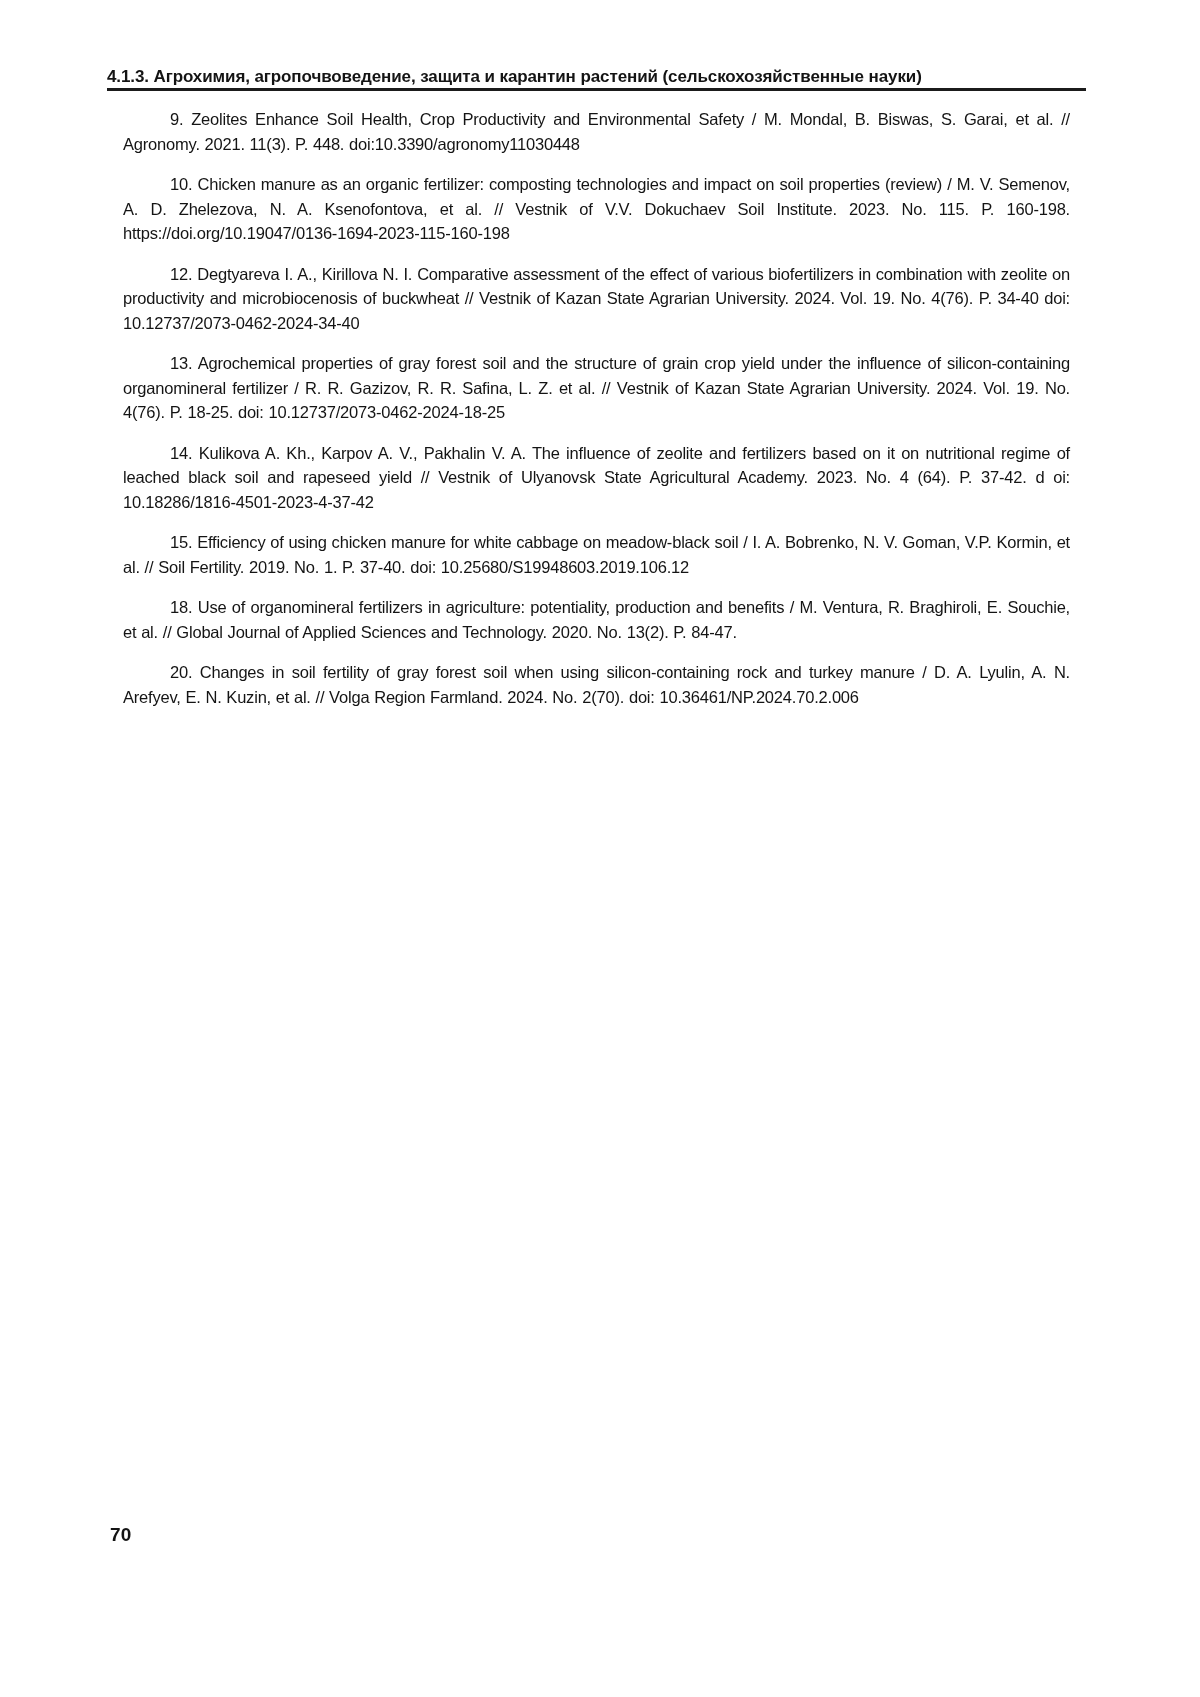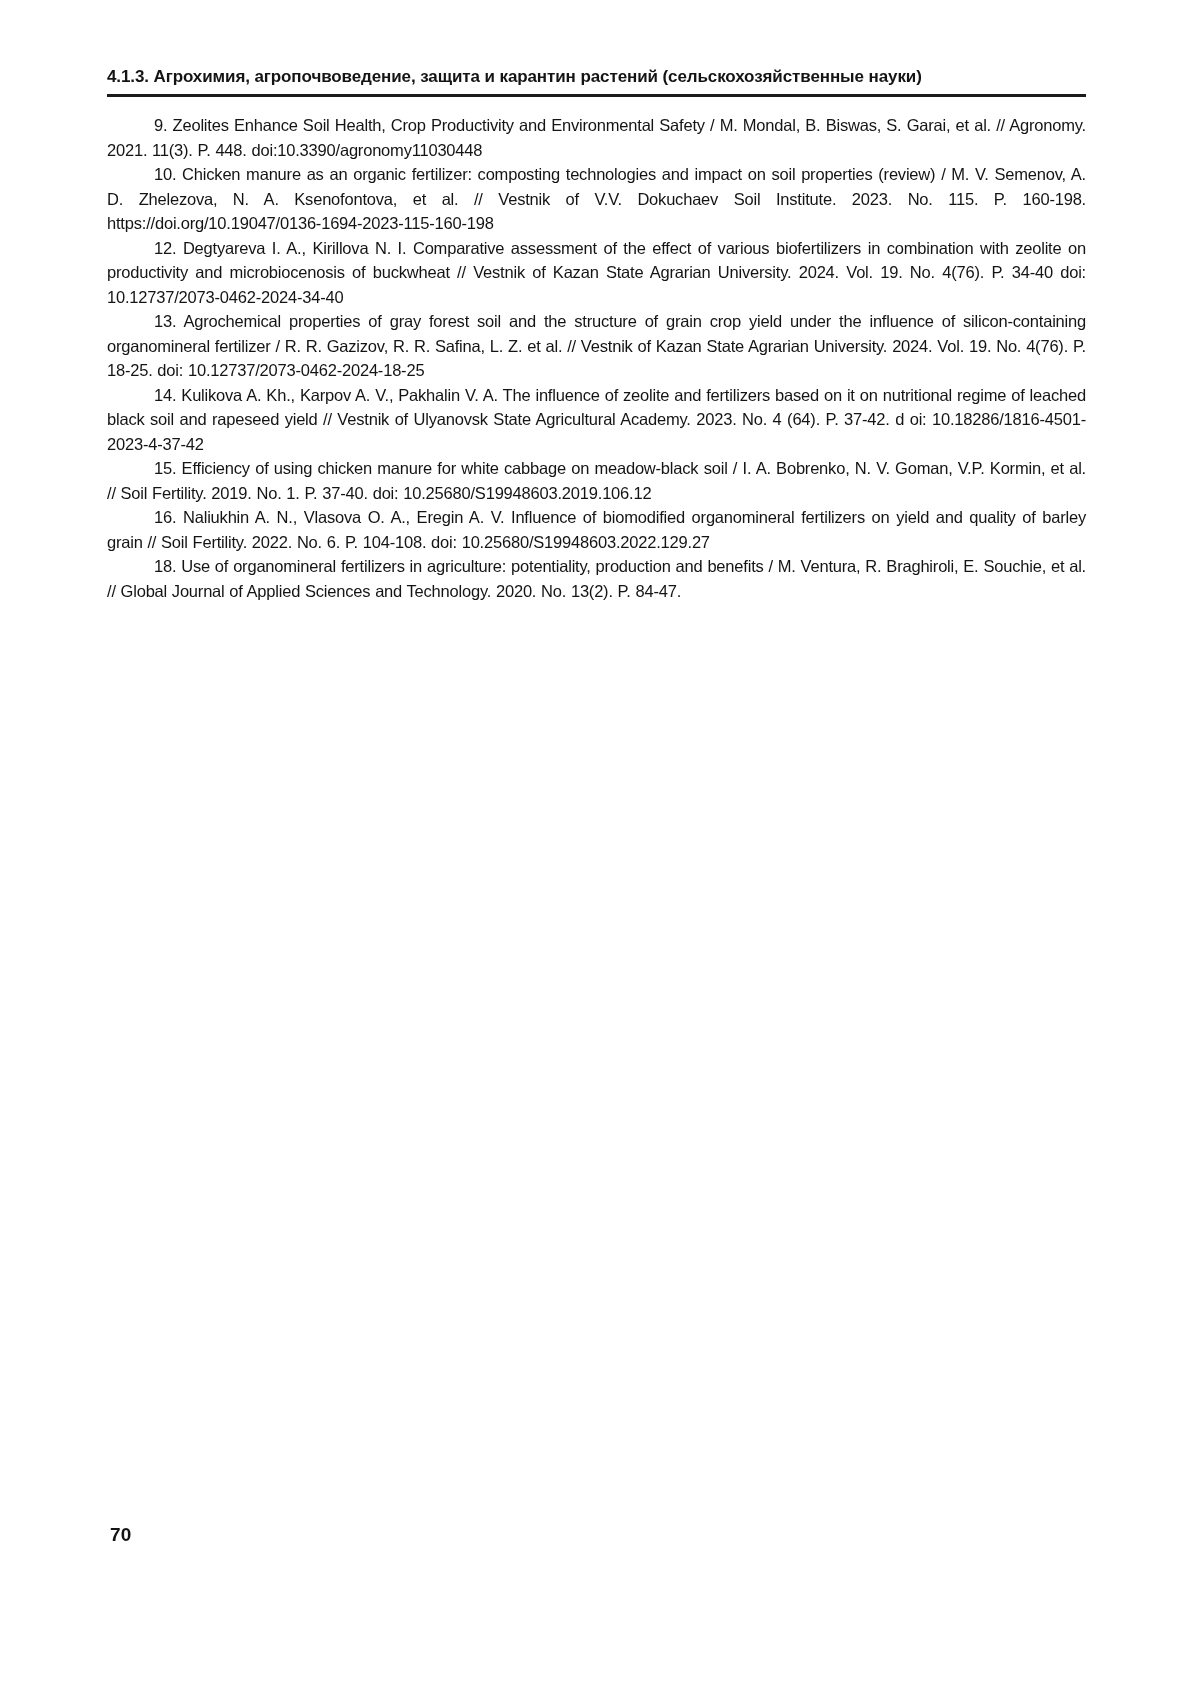--- a/index.html
+++ b/index.html
@@ -21,28 +21,27 @@
     left: 107px;
     top: 66px;
     width: 979px;
   }
   .section-heading {
     font-size: 17px;
     font-weight: bold;
     line-height: 1.3;
     letter-spacing: -0.1px;
     margin: 0;
-    padding-bottom: 6px;
     border-bottom: 3px solid #1b1b1b;
   }
   .refs {
     margin-top: 16px;
   }
   .refs p {
-    margin: 0;
+    margin: 16px;
     font-size: 16.5px;
     line-height: 24.5px;
     text-align: justify;
     text-indent: 47px;
     letter-spacing: -0.2px;
     word-spacing: 0.4px;
   }
   .page-number {
     position: absolute;
     left: 110px;
@@ -58,18 +57,18 @@
 <div class="page">
   <div class="content">
     <h1 class="section-heading">4.1.3. Агрохимия, агропочвоведение, защита и карантин растений (сельскохозяйственные науки)</h1>
     <div class="refs">
       <p>9. Zeolites Enhance Soil Health, Crop Productivity and Environmental Safety / M. Mondal, B. Biswas, S. Garai, et al. // Agronomy. 2021. 11(3). P. 448. doi:10.3390/agronomy11030448</p>
       <p>10. Chicken manure as an organic fertilizer: composting technologies and impact on soil properties (review) / M. V. Semenov, A. D. Zhelezova, N. A. Ksenofontova, et al. // Vestnik of V.V. Dokuchaev Soil Institute. 2023. No. 115. P. 160-198. https://doi.org/10.19047/0136-1694-2023-115-160-198</p>
       <p>12. Degtyareva I. A., Kirillova N. I. Comparative assessment of the effect of various biofertilizers in combination with zeolite on productivity and microbiocenosis of buckwheat // Vestnik of Kazan State Agrarian University. 2024. Vol. 19. No. 4(76). P. 34-40 doi: 10.12737/2073-0462-2024-34-40</p>
       <p>13. Agrochemical properties of gray forest soil and the structure of grain crop yield under the influence of silicon-containing organomineral fertilizer / R. R. Gazizov, R. R. Safina, L. Z. et al. // Vestnik of Kazan State Agrarian University. 2024. Vol. 19. No. 4(76). P. 18-25. doi: 10.12737/2073-0462-2024-18-25</p>
       <p>14. Kulikova A. Kh., Karpov A. V., Pakhalin V. A. The influence of zeolite and fertilizers based on it on nutritional regime of leached black soil and rapeseed yield // Vestnik of Ulyanovsk State Agricultural Academy. 2023. No. 4 (64). P. 37-42. d oi: 10.18286/1816-4501-2023-4-37-42</p>
       <p>15. Efficiency of using chicken manure for white cabbage on meadow-black soil / I. A. Bobrenko, N. V. Goman, V.P. Kormin, et al. // Soil Fertility. 2019. No. 1. P. 37-40. doi: 10.25680/S19948603.2019.106.12</p>
-      <p>16. Naliukhin A. N., Vlasova O. A., Eregin A. V. Influence of biomodified organomineral fertilizers on yield and quality of barley grain // Soil Fertility. 2022. No. 6. P. 104-108. doi: 10.25680/S19948603.2022.129.27</p>
       <p>18. Use of organomineral fertilizers in agriculture: potentiality, production and benefits / M. Ventura, R. Braghiroli, E. Souchie, et al. // Global Journal of Applied Sciences and Technology. 2020. No. 13(2). P. 84-47.</p>
+      <p>20. Changes in soil fertility of gray forest soil when using silicon-containing rock and turkey manure / D. A. Lyulin, A. N. Arefyev, E. N. Kuzin, et al. // Volga Region Farmland. 2024. No. 2(70). doi: 10.36461/NP.2024.70.2.006</p>
     </div>
   </div>
   <div class="page-number">70</div>
 </div>
 
 </body></html>

